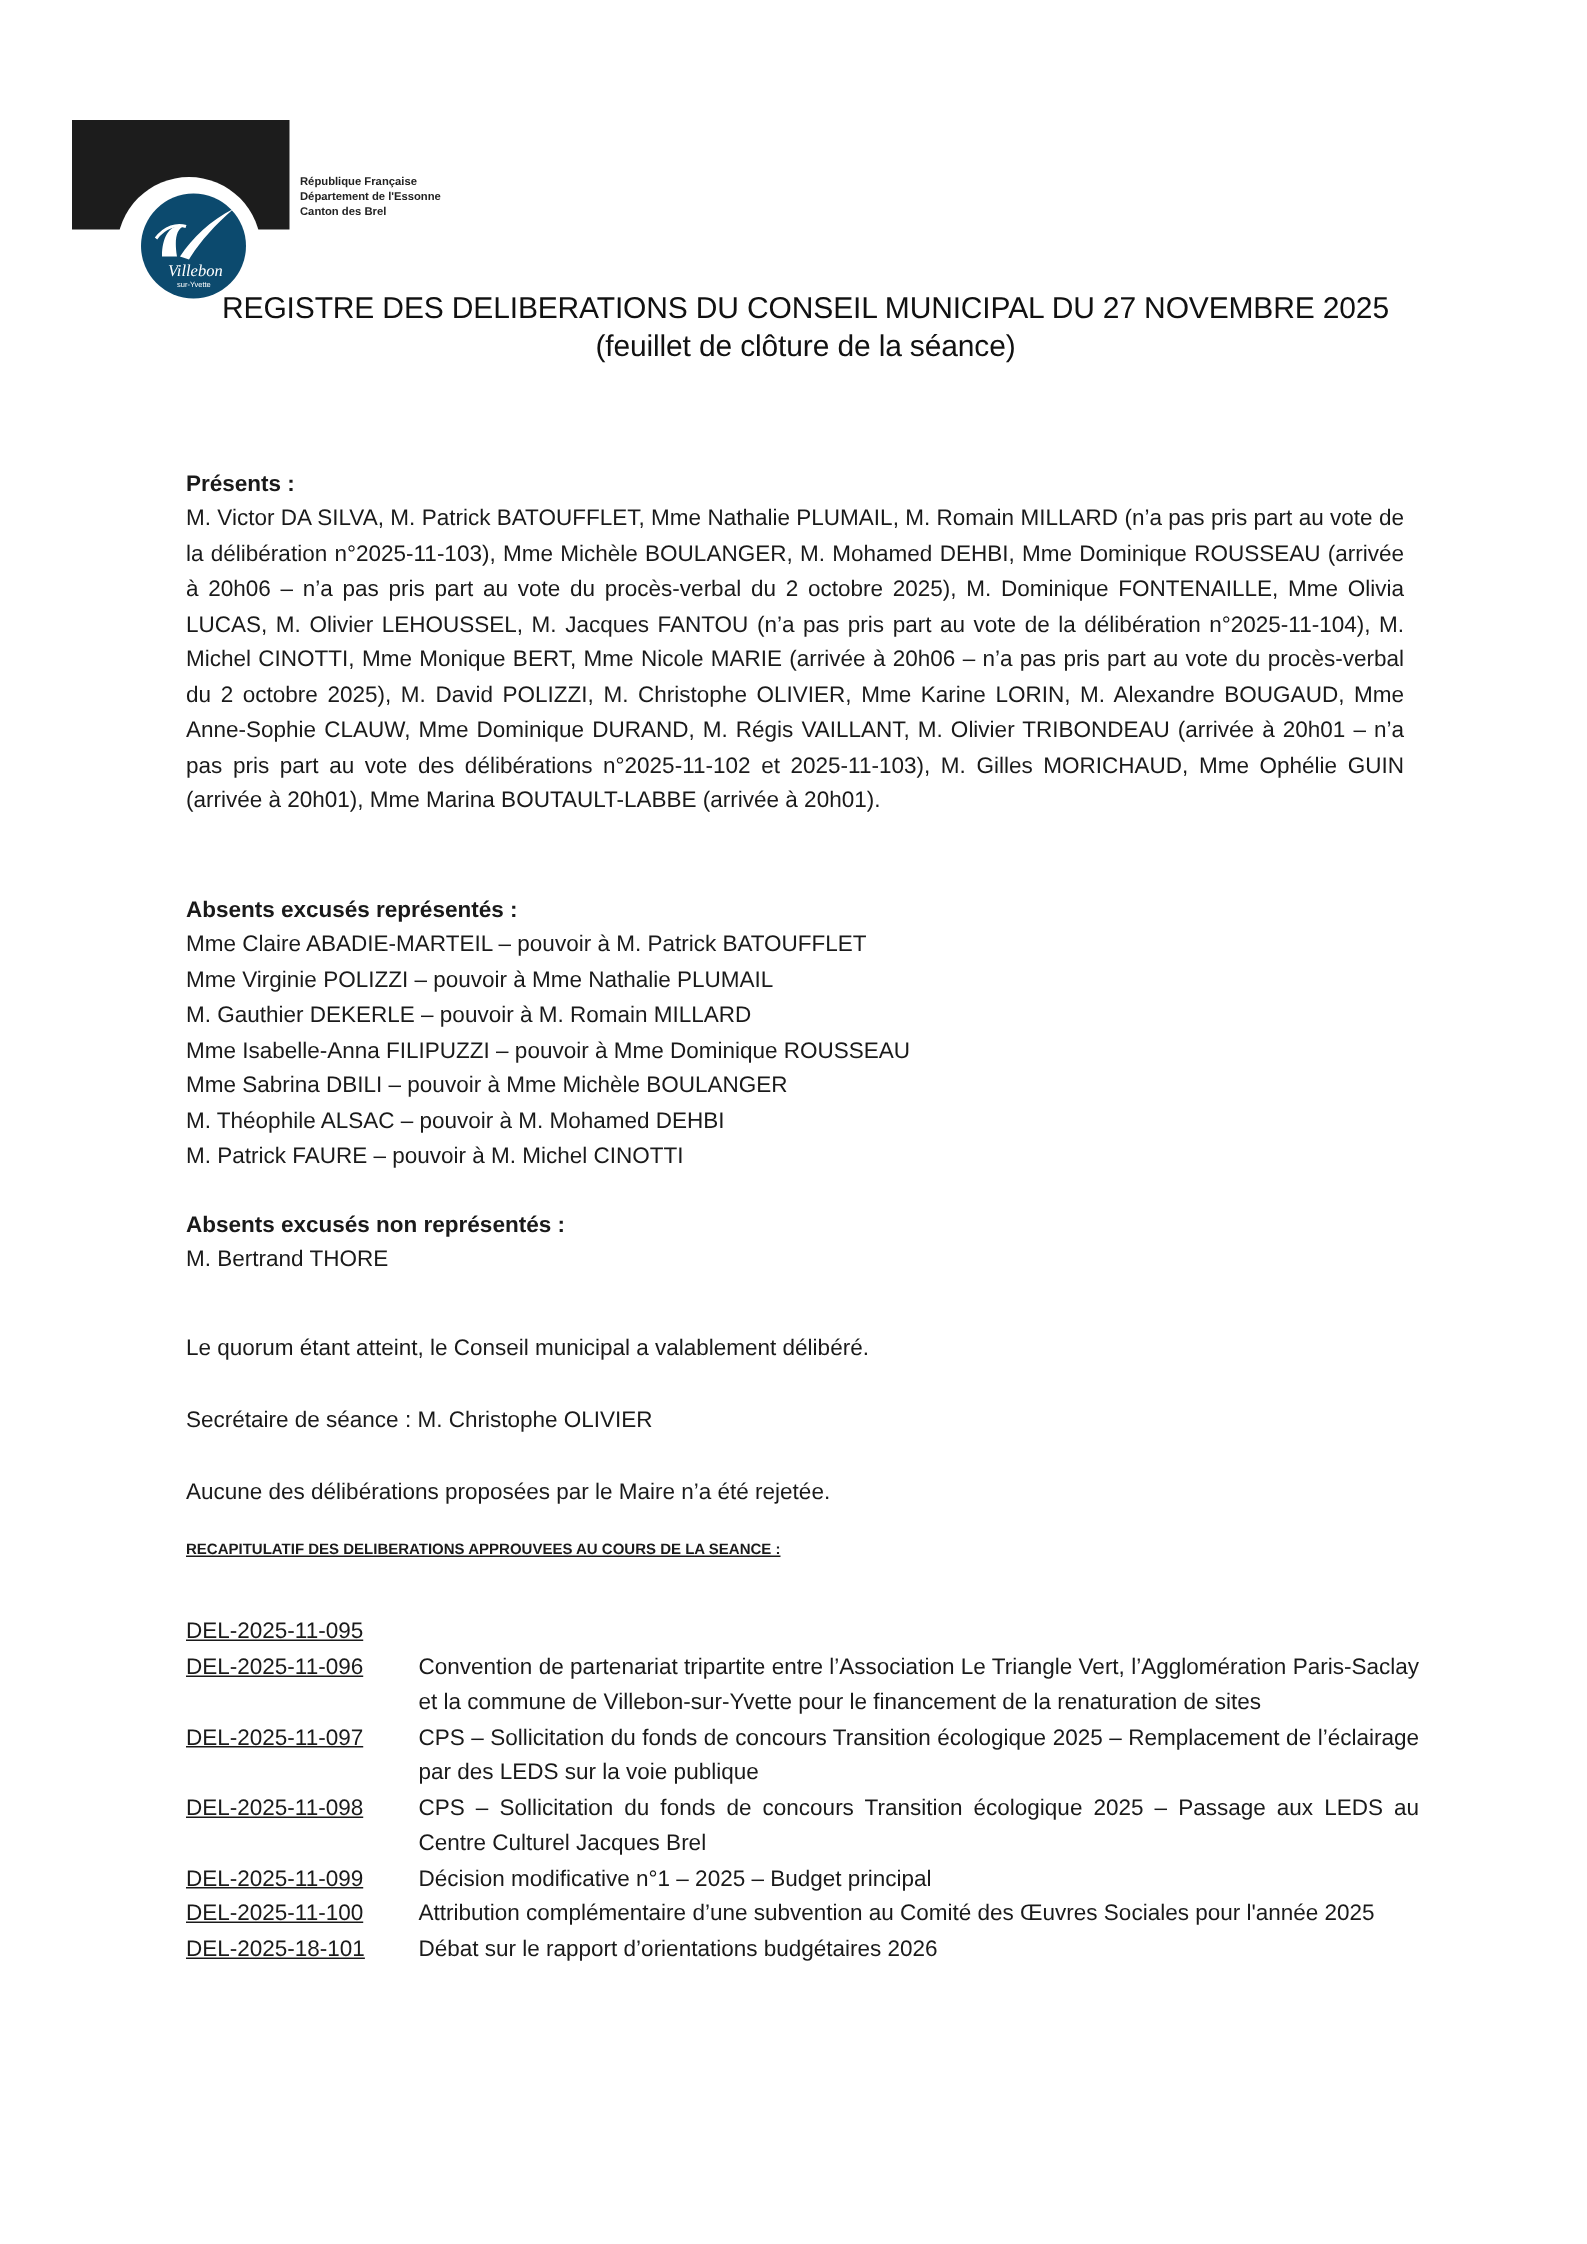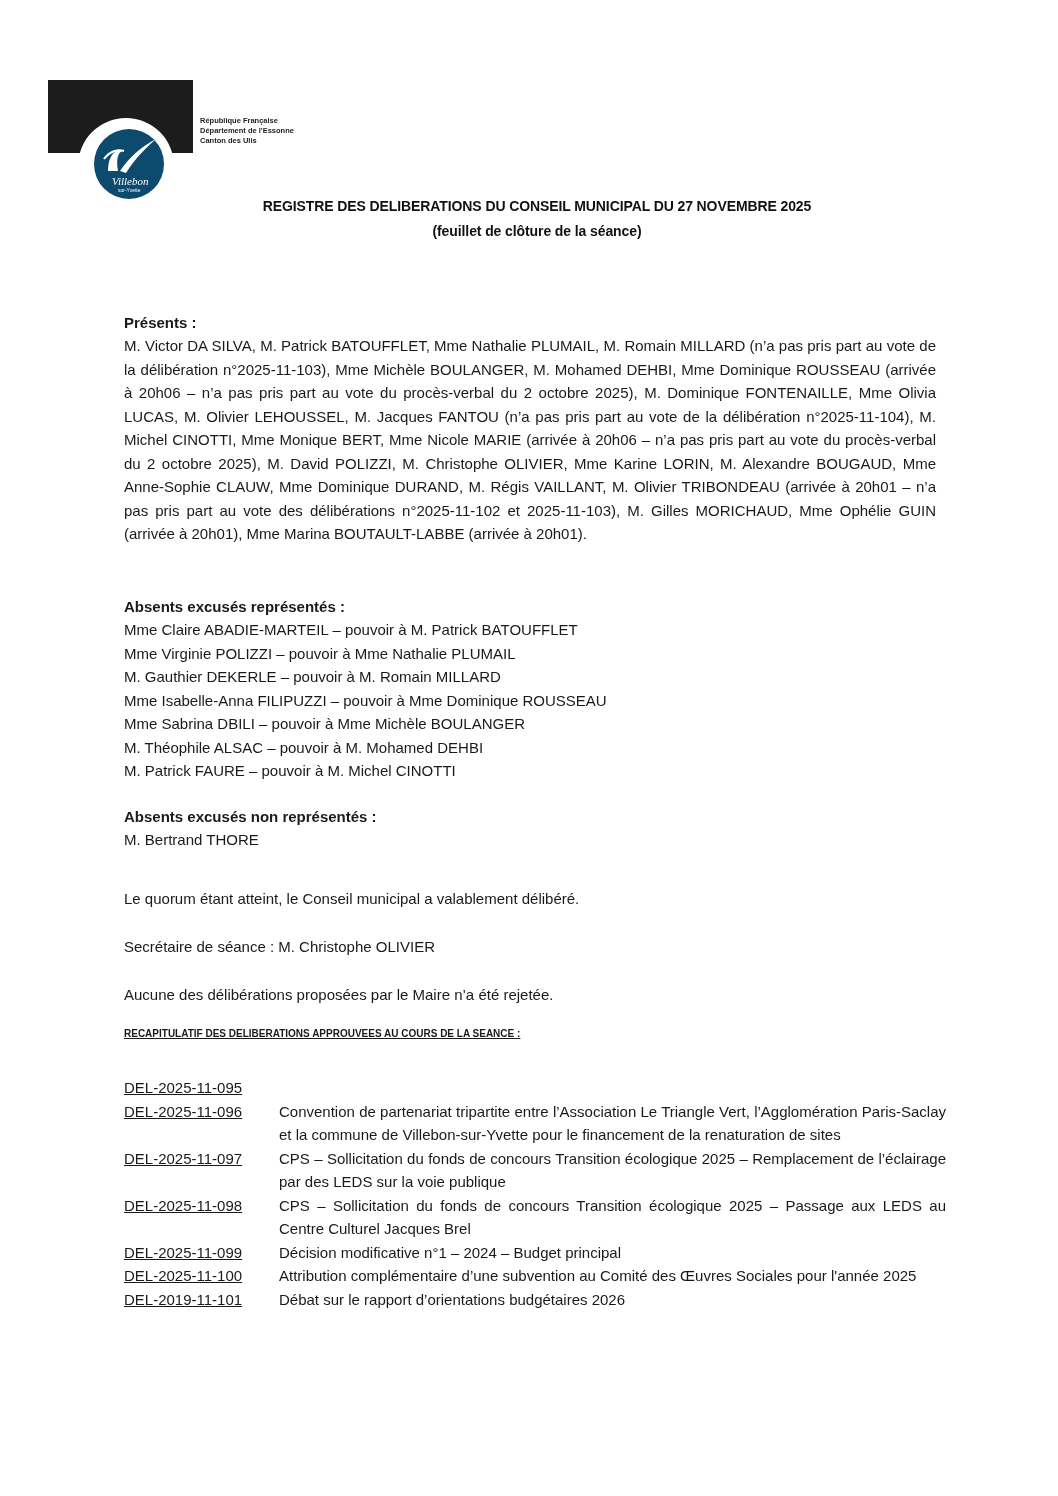--- a/index.html
+++ b/index.html
@@ -10,21 +10,21 @@
     .logo { position: absolute; left: 48px; top: 80px; width: 145px; height: 113px; }
     .logo-block { position: absolute; left: 0; top: 0; width: 145px; height: 73px; background: #1c1c1c; }
     .logo-ring { position: absolute; left: 30px; top: 38px; width: 96px; height: 96px; border-radius: 50%; background: #ffffff; }
     .logo-disc { position: absolute; left: 46px; top: 49px; width: 70px; height: 70px; border-radius: 50%; background: #0c4a6e; overflow: hidden; }
     .logo-swoosh { position: absolute; left: 8px; top: 8px; width: 56px; height: 40px; }
     .logo-word { position: absolute; left: 18px; top: 46px; color: #fff; font-style: italic; font-size: 11px; font-family: "Liberation Serif", serif; }
     .logo-sub { position: absolute; left: 24px; top: 58px; color: #fff; font-size: 5px; }
 
     .admin { position: absolute; left: 200px; top: 116px; font-size: 7.5px; line-height: 10px; font-weight: bold; color: #222; }
 
-    .title { position: absolute; left: 16px; right: 0; top: 194px; text-align: center; font-weight: bold; font-size: 14px; line-height: 25px; color: #111; letter-spacing: -0.1px; }
+    .title { position: absolute; left: 16px; right: 0; top: 194px; text-align: center; font-weight: normal; font-size: 20px; line-height: 25px; color: #111; letter-spacing: -0.1px; }
 
     .content { position: absolute; left: 124px; width: 812px; font-size: 15px; color: #1a1a1a; }
     .heading { font-weight: bold; }
     .para { text-align: justify; line-height: 23.5px; }
     .list-line { line-height: 23.5px; white-space: nowrap; }
 
     .recap-title { position: absolute; left: 124px; top: 1028px; font-weight: bold; font-size: 10px; text-decoration: underline; }
     .delib { position: absolute; left: 124px; width: 822px; font-size: 15px; line-height: 23.5px; }
     .delib-row { display: flex; }
     .delib-code { width: 155px; flex: none; text-decoration: underline; white-space: nowrap; }
@@ -43,21 +43,21 @@
       <path d="M2 22 C8 14 16 12 22 14" stroke="#fff" stroke-width="2" fill="none"></path>
     </svg>
     <span class="logo-word">Villebon</span>
     <span class="logo-sub">sur-Yvette</span>
   </div>
 </div>
 
 <div class="admin">
   <div>République Française</div>
   <div>Département de l'Essonne</div>
-  <div>Canton des Ulis</div>
+  <div>Canton des Brel</div>
 </div>
 
 <div class="title">
   <div>REGISTRE DES DELIBERATIONS DU CONSEIL MUNICIPAL DU 27 NOVEMBRE 2025</div>
   <div>(feuillet de clôture de la séance)</div>
 </div>
 
 <div class="content" style="top:312px;">
   <div class="heading" style="line-height:22px;">Présents :</div>
   <div class="para">M. Victor DA SILVA, M. Patrick BATOUFFLET, Mme Nathalie PLUMAIL, M. Romain MILLARD (n’a pas pris part au vote de la délibération n°2025-11-103), Mme Michèle BOULANGER, M. Mohamed DEHBI, Mme Dominique ROUSSEAU (arrivée à 20h06 – n’a pas pris part au vote du procès-verbal du 2 octobre 2025), M. Dominique FONTENAILLE, Mme Olivia LUCAS, M. Olivier LEHOUSSEL, M. Jacques FANTOU (n’a pas pris part au vote de la délibération n°2025-11-104), M. Michel CINOTTI, Mme Monique BERT, Mme Nicole MARIE (arrivée à 20h06 – n’a pas pris part au vote du procès-verbal du 2 octobre 2025), M. David POLIZZI, M. Christophe OLIVIER, Mme Karine LORIN, M. Alexandre BOUGAUD, Mme Anne-Sophie CLAUW, Mme Dominique DURAND, M. Régis VAILLANT, M. Olivier TRIBONDEAU (arrivée à 20h01 – n’a pas pris part au vote des délibérations n°2025-11-102 et 2025-11-103), M. Gilles MORICHAUD, Mme Ophélie GUIN (arrivée à 20h01), Mme Marina BOUTAULT-LABBE (arrivée à 20h01).</div>
@@ -96,23 +96,23 @@
   <div class="delib-row">
     <span class="delib-code">DEL-2025-11-097</span>
     <span class="delib-text">CPS – Sollicitation du fonds de concours Transition écologique 2025 – Remplacement de l’éclairage par des LEDS sur la voie publique</span>
   </div>
   <div class="delib-row">
     <span class="delib-code">DEL-2025-11-098</span>
     <span class="delib-text">CPS – Sollicitation du fonds de concours Transition écologique 2025 – Passage aux LEDS au Centre Culturel Jacques Brel</span>
   </div>
   <div class="delib-row">
     <span class="delib-code">DEL-2025-11-099</span>
-    <span class="delib-text">Décision modificative n°1 – 2024 – Budget principal</span>
+    <span class="delib-text">Décision modificative n°1 – 2025 – Budget principal</span>
   </div>
   <div class="delib-row">
     <span class="delib-code">DEL-2025-11-100</span>
     <span class="delib-text">Attribution complémentaire d’une subvention au Comité des Œuvres Sociales pour l'année 2025</span>
   </div>
   <div class="delib-row">
-    <span class="delib-code">DEL-2019-11-101</span>
+    <span class="delib-code">DEL-2025-18-101</span>
     <span class="delib-text">Débat sur le rapport d’orientations budgétaires 2026</span>
   </div>
 </div>
 
 </body></html>

